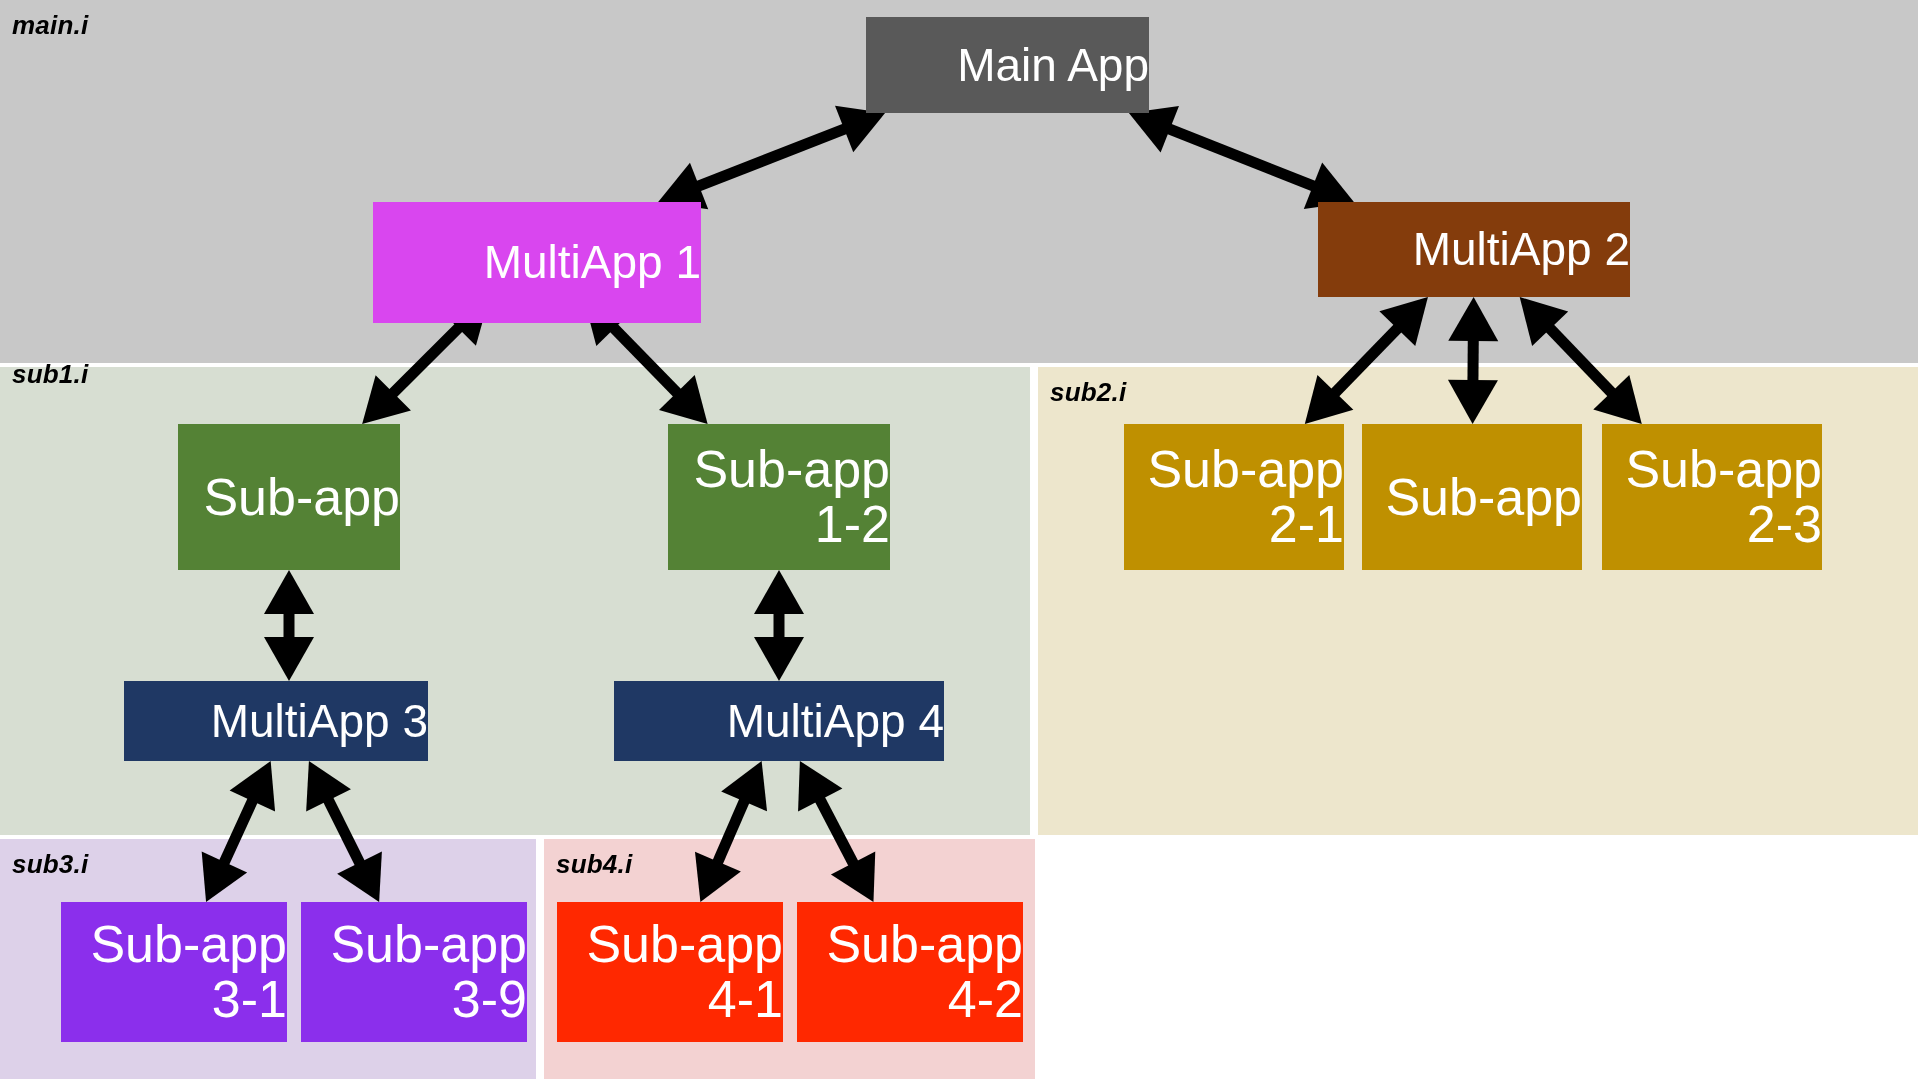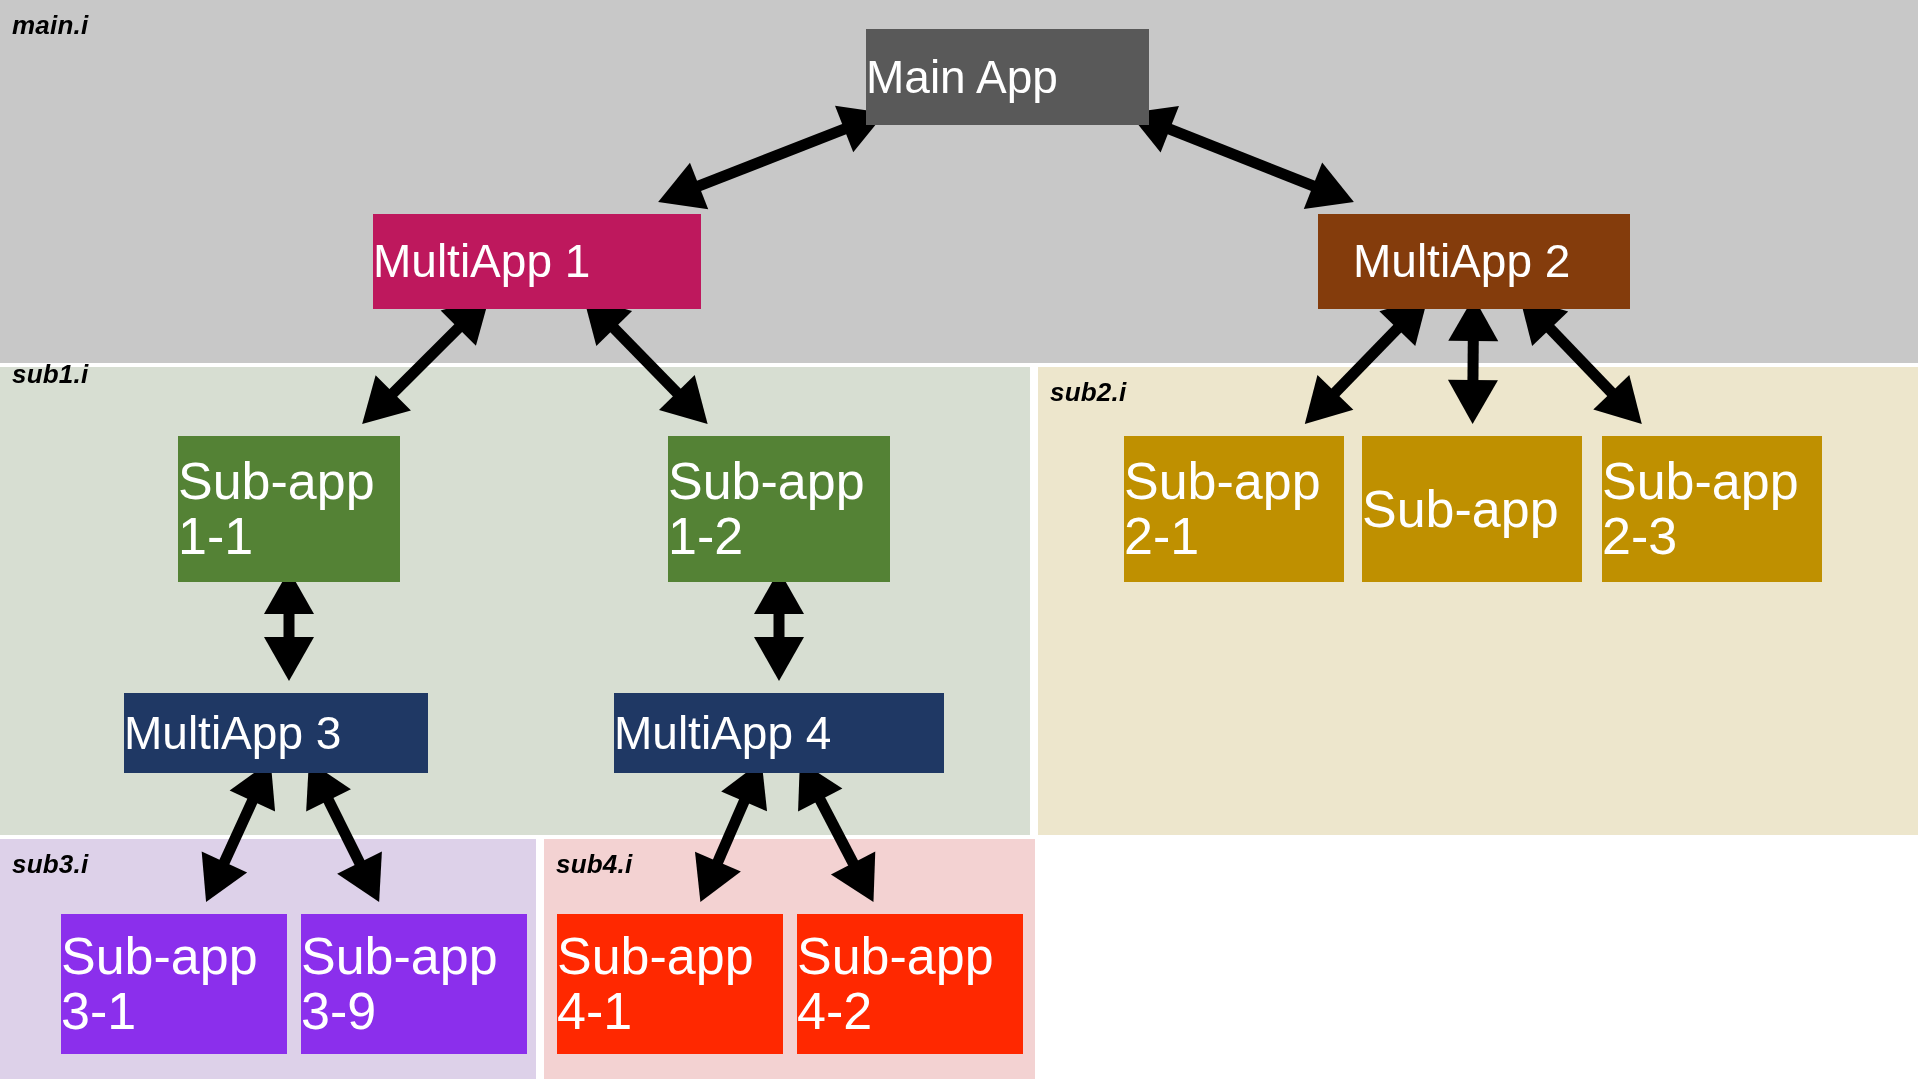--- a/index.html
+++ b/index.html
@@ -2,21 +2,21 @@
 <html><head>
 <meta charset="utf-8">
 <style>
   html,body{margin:0;padding:0;background:#ffffff;}
   #canvas{position:relative;width:1918px;height:1079px;overflow:hidden;background:#ffffff;
           font-family:"Liberation Sans", sans-serif;}
   .region{position:absolute;}
   .region-label{position:absolute;font-style:italic;font-weight:bold;color:#000;
                 font-size:26px;font-family:"Liberation Sans", sans-serif;letter-spacing:.2px;}
   .node{position:absolute;display:flex;align-items:center;justify-content:center;
-        text-align:left;color:#fff;line-height:1.05;box-sizing:border-box;margin-top:12px;}
+        text-align:right;color:#fff;line-height:1.05;box-sizing:border-box;}
   .node span{display:block;width:100%;}
   .node.big{font-size:46px;}
   .node.small{font-size:52px;}
   svg.edges{position:absolute;left:0;top:0;width:1918px;height:1079px;pointer-events:none;}
 </style>
 </head>
 <body>
 
 <div id="canvas">
   <div id="regions-layer">
@@ -97,34 +97,33 @@
         <polygon points="873.4661354581673,902 830.9448737686752,874.5602058255947 875.2709668165302,851.4258704101803" fill="#000000"></polygon>
         <polygon points="799.8764940239043,761 842.3977557133965,788.4397941744053 798.0716626655415,811.5741295898197" fill="#000000"></polygon>
       </g>
     </svg>
   <div id="nodes-layer">
       <div class="node big" style="left: 866px; top: 17px; width: 283px; height: 96px; background: rgb(89, 89, 89);">
         <div style="width: 100%;">
           <span>Main App</span>
         </div>
       </div>
-      <div class="node big" style="left: 373px; top: 202px; width: 328px; height: 95px; background: #be185d;">
+      <div class="node big" style="left: 373px; top: 202px; width: 328px; height: 121px; background: #d946ef;">
         <div style="width: 100%;">
           <span>MultiApp 1</span>
         </div>
       </div>
       <div class="node big" style="left: 1318px; top: 202px; width: 312px; height: 95px; background: rgb(132, 60, 12); padding-left: 35px;">
         <div style="width: 100%;">
           <span>MultiApp 2</span>
         </div>
       </div>
       <div class="node small" style="left: 178px; top: 424px; width: 222px; height: 146px; background: rgb(84, 130, 53);">
         <div style="width: 100%;">
           <span>Sub-app</span>
-          <span>1-1</span>
         </div>
       </div>
       <div class="node small" style="left: 668px; top: 424px; width: 222px; height: 146px; background: rgb(84, 130, 53);">
         <div style="width: 100%;">
           <span>Sub-app</span>
           <span>1-2</span>
         </div>
       </div>
       <div class="node small" style="left: 1124px; top: 424px; width: 220px; height: 146px; background: rgb(191, 144, 0);">
         <div style="width: 100%;">

